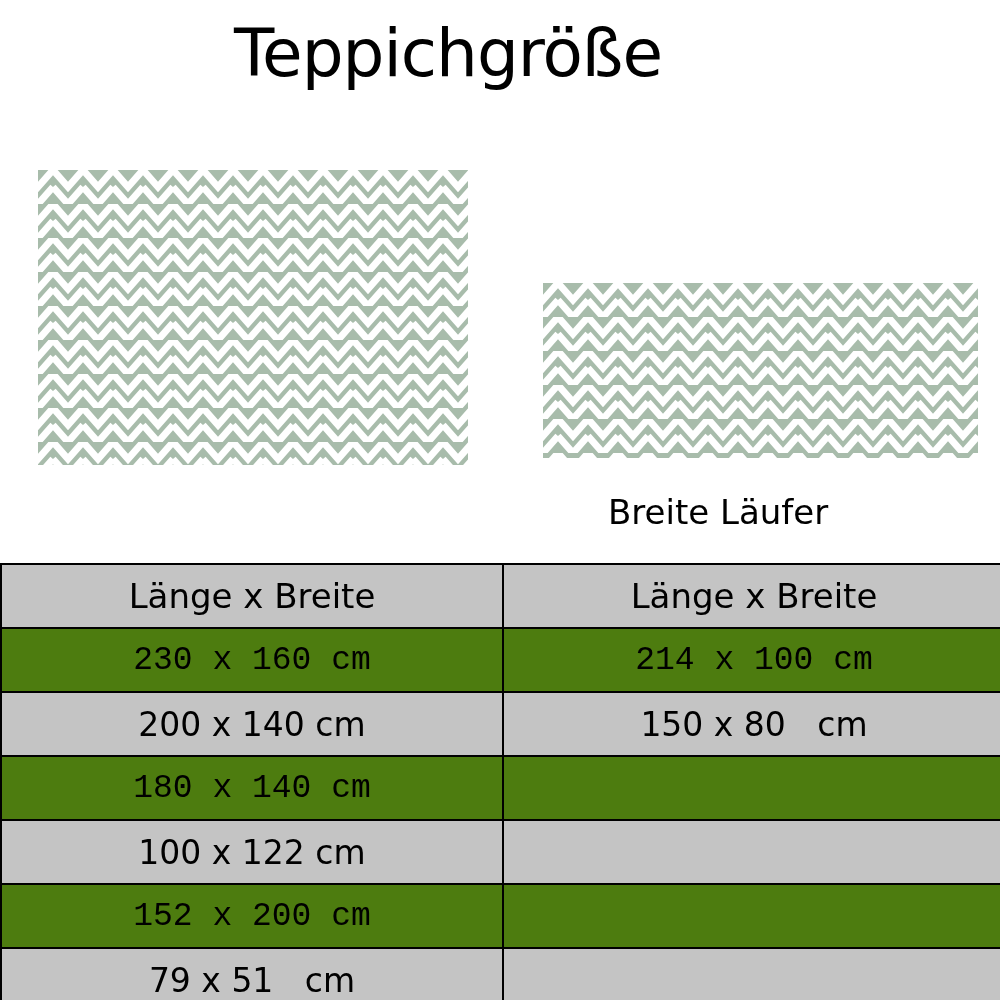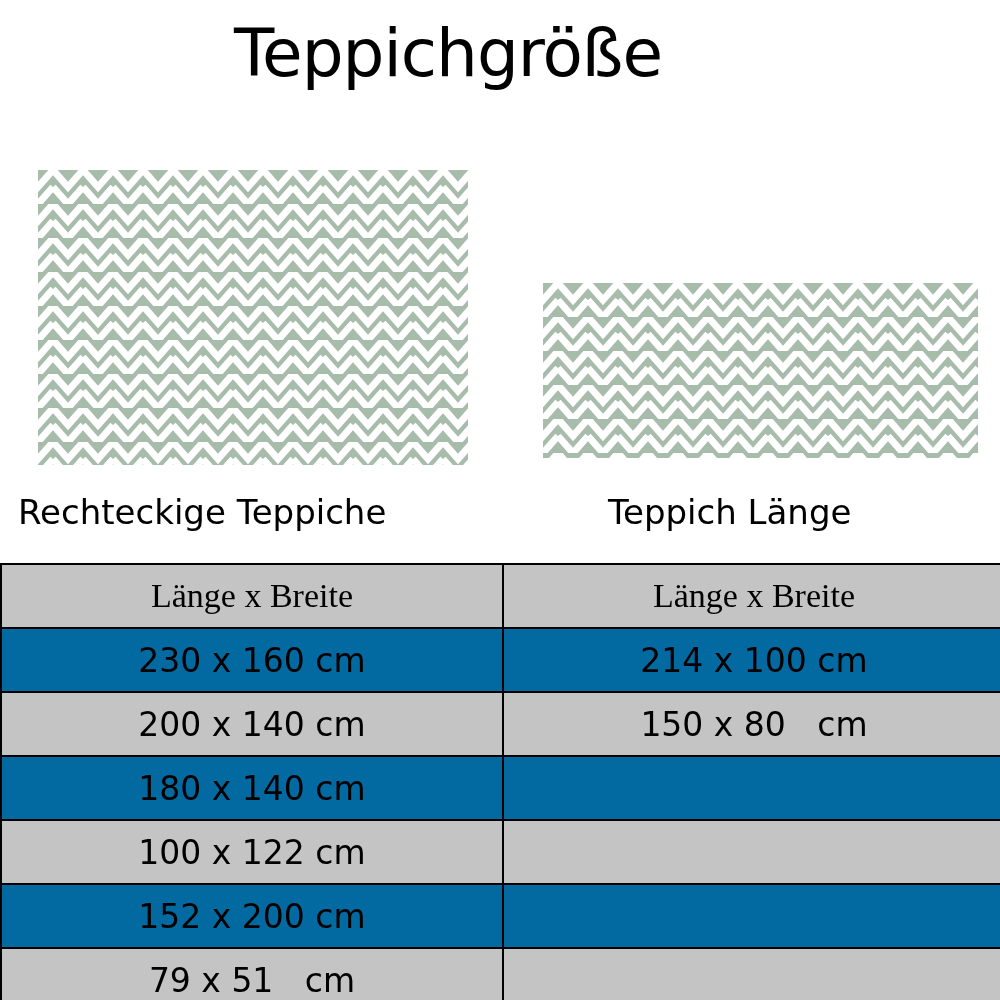--- a/index.html
+++ b/index.html
@@ -87,22 +87,22 @@
     border: 2px solid #000000;
     text-align: center;
     font-size: 33px;
     font-weight: 400;
     padding: 0;
     white-space: pre;
   }
   .table td.left-col { width: 500px; }
   .table td.right-col { width: 500px; }
   .table tr.shaded td { background: #c4c4c4; }
-  .table tr.plain td { background: #0369a1; }
-  .table td.header { font-size: 34px; font-family: Liberation Serif, serif; }
+  .table tr.plain td { background: #4d7c0f; font-family: Liberation Mono, monospace; }
+  .table td.header { font-size: 34px; }
   .table td.empty { }
 </style>
 </head>
 <body>
 
 <div class="page">
 
   <div class="title">Teppichgröße</div>
 
   <div class="rug" id="rug-rect">
@@ -122,22 +122,21 @@
       <defs>
         <pattern id="chev2" width="30" height="34" patternUnits="userSpaceOnUse">
           <path d="M -15 0 L 0 17 L 15 0 M 15 0 L 30 17 L 45 0" fill="none" stroke="#ffffff" stroke-width="7"></path>
           <path d="M -15 17 L 0 34 L 15 17 M 15 17 L 30 34 L 45 17" fill="none" stroke="#ffffff" stroke-width="7"></path>
         </pattern>
       </defs>
       <rect x="0" y="0" width="435" height="175" fill="url(#chev2)"></rect>
     </svg>
   </div>
 
-  <div class="caption" id="caption-rect">Rechteckige Teppiche</div>
-  <div class="caption" id="caption-runner">Teppich Länge</div>
+  <div class="caption" id="caption-runner">Breite Läufer</div>
 
   <table class="table">
     <tbody>
       <tr class="shaded">
         <td class="left-col header">Länge x Breite</td>
         <td class="right-col header">Länge x Breite</td>
       </tr>
       <tr class="plain">
         <td class="left-col">230 x 160 cm</td>
         <td class="right-col">214 x 100 cm</td>

